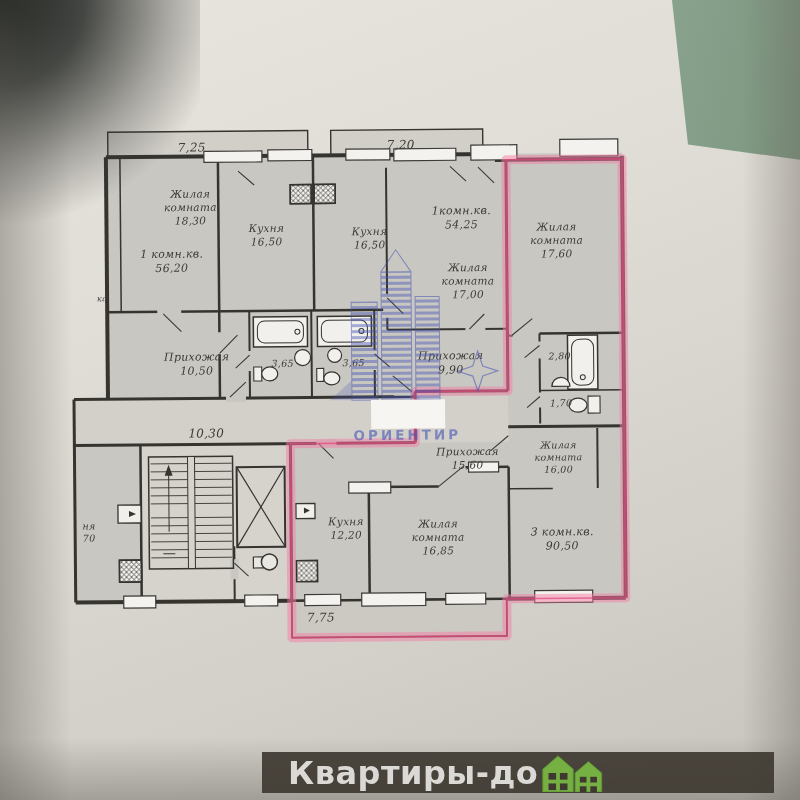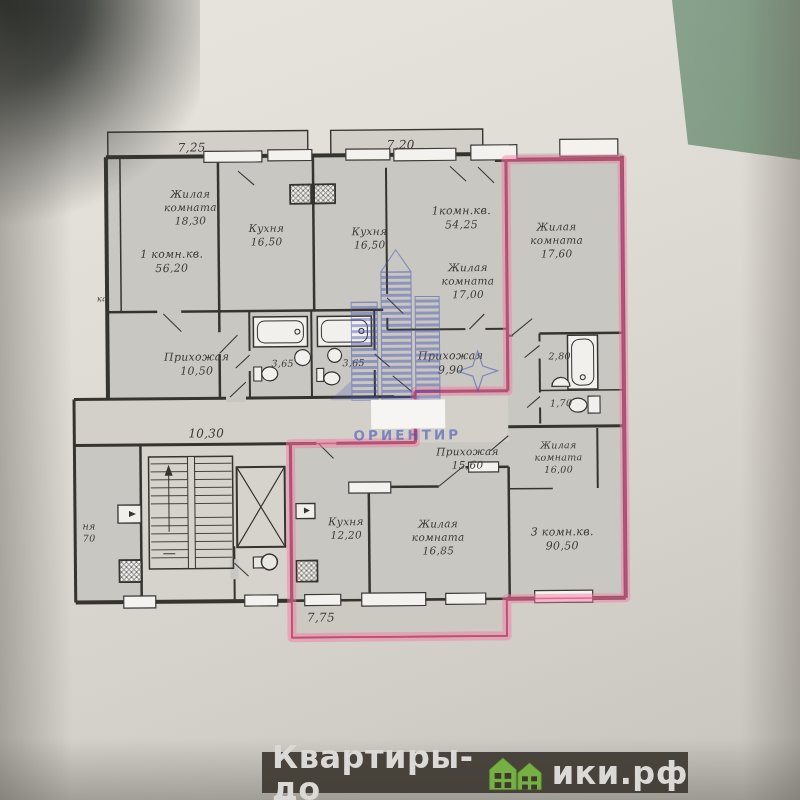--- a/index.html
+++ b/index.html
@@ -16,23 +16,23 @@
        background:linear-gradient(90deg,rgba(85,83,77,0.38),rgba(85,83,77,0));}
   .edge-right{position:absolute;right:0;top:0;width:58px;height:800px;
        background:linear-gradient(270deg,rgba(108,103,96,0.4),rgba(108,103,96,0));}
   .edge-bottom{position:absolute;left:0;bottom:0;width:800px;height:62px;
        background:linear-gradient(0deg,rgba(92,88,82,0.4),rgba(92,88,82,0));}
   svg.plan{position:absolute;left:0;top:0;}
   .plan-label{font-family:"DejaVu Serif",serif;font-style:italic;fill:#3e3b36;
        text-anchor:middle;letter-spacing:0.3px;}
   .wm-brand{font-family:"DejaVu Sans",sans-serif;font-weight:bold;letter-spacing:3px;
        text-anchor:middle;}
-  .brandbar{position:absolute;left:262px;top:752px;width:426px;height:41px;
+  .brandbar{position:absolute;left:262px;top:752px;width:512px;height:41px;
        background:rgba(62,56,49,0.92);display:flex;align-items:center;
-       padding-left:10px;box-sizing:border-box;}
+       padding-left:26px;box-sizing:border-box;}
   .brandbar .txt{font-family:"DejaVu Sans",sans-serif;font-weight:bold;font-size:32px;
        color:#dbd9d5;letter-spacing:0.5px;line-height:1;}
   .brandbar svg{margin:0 1px 0 2px;}
 </style>
 </head>
 <body>
 
 <div class="paper"></div>
 <div class="table-corner"></div>
 
@@ -258,14 +258,13 @@
     <rect x="8" y="20" width="8" height="7" fill="#3e3831"></rect>
     <rect x="20" y="20" width="8" height="7" fill="#3e3831"></rect>
     <rect x="8" y="31" width="8" height="7" fill="#3e3831"></rect>
     <rect x="20" y="31" width="8" height="7" fill="#3e3831"></rect>
     <path d="M36,20 L50,8 L64,20 V40 H36 Z" fill="#76b043" stroke="#5d9331" stroke-width="1"></path>
     <rect x="41" y="24" width="7" height="6" fill="#3e3831"></rect>
     <rect x="52" y="24" width="7" height="6" fill="#3e3831"></rect>
     <rect x="41" y="34" width="7" height="6" fill="#3e3831"></rect>
     <rect x="52" y="34" width="7" height="6" fill="#3e3831"></rect>
   </svg>
-  <span class="txt">ики.рф</span>
 </div>
 
 </body></html>

